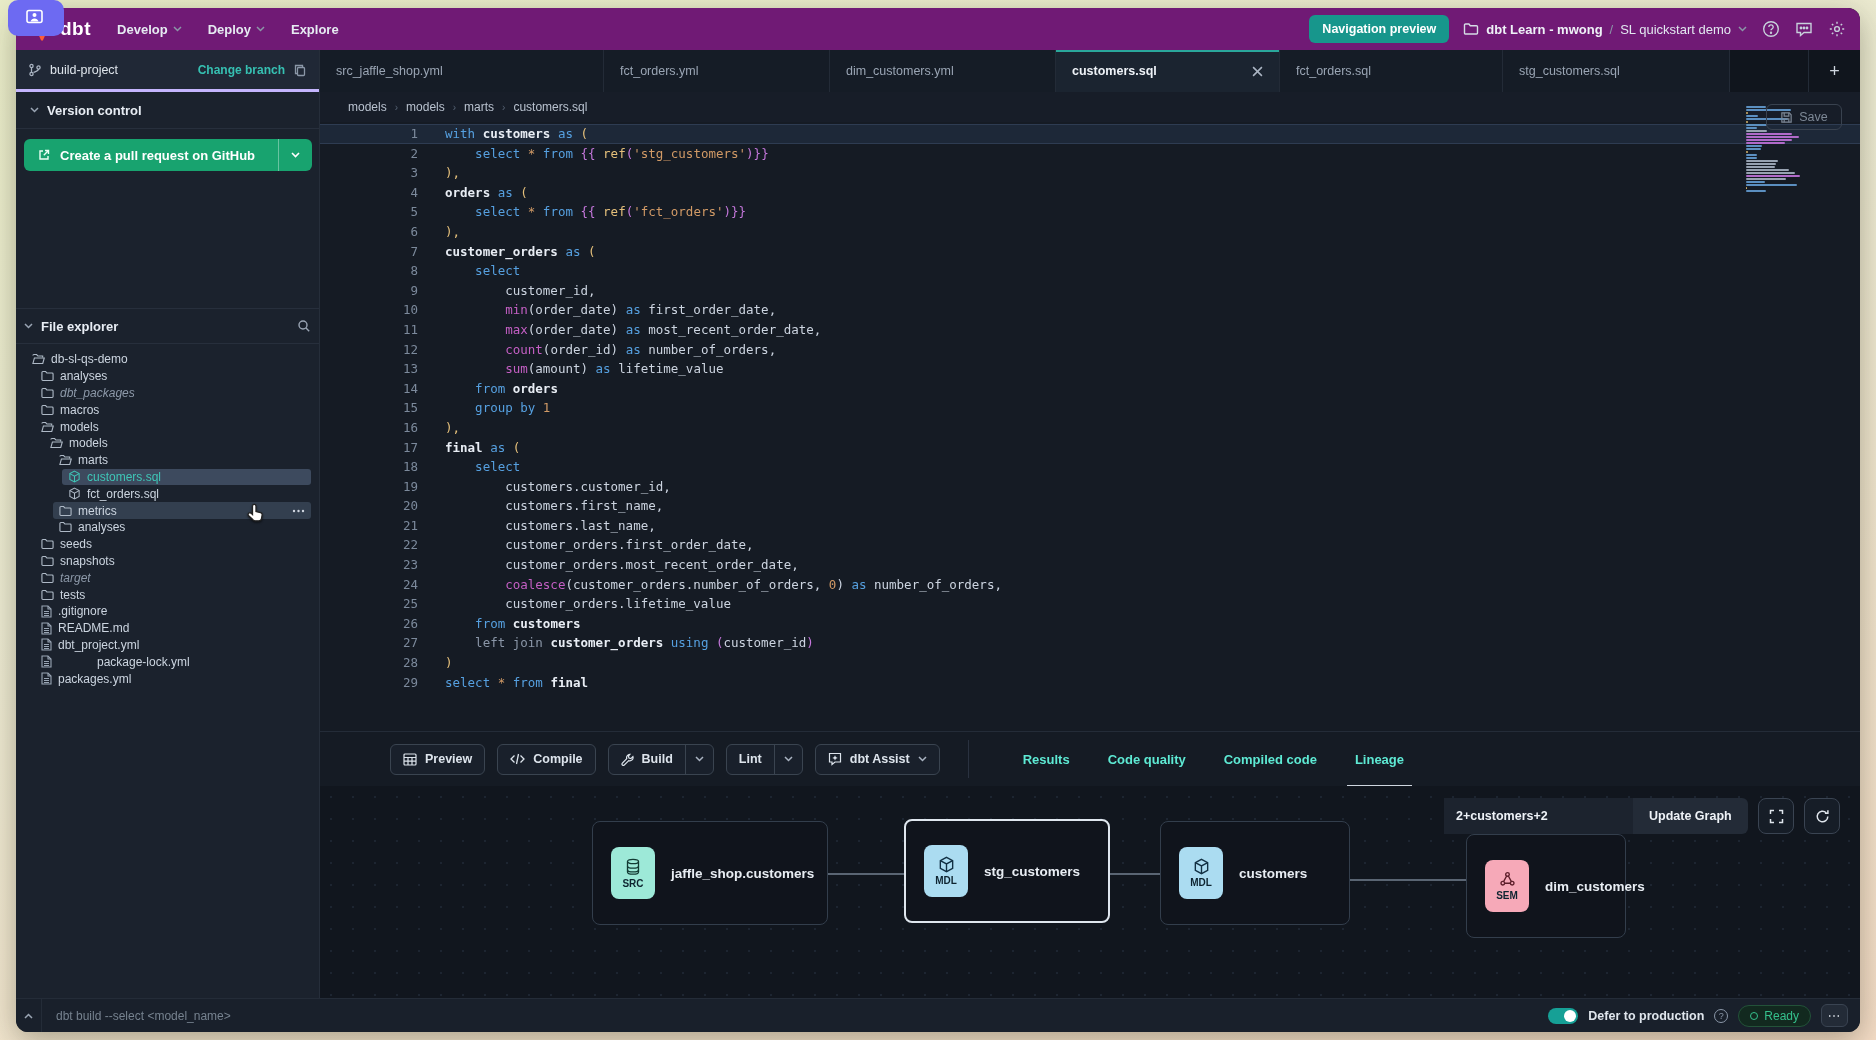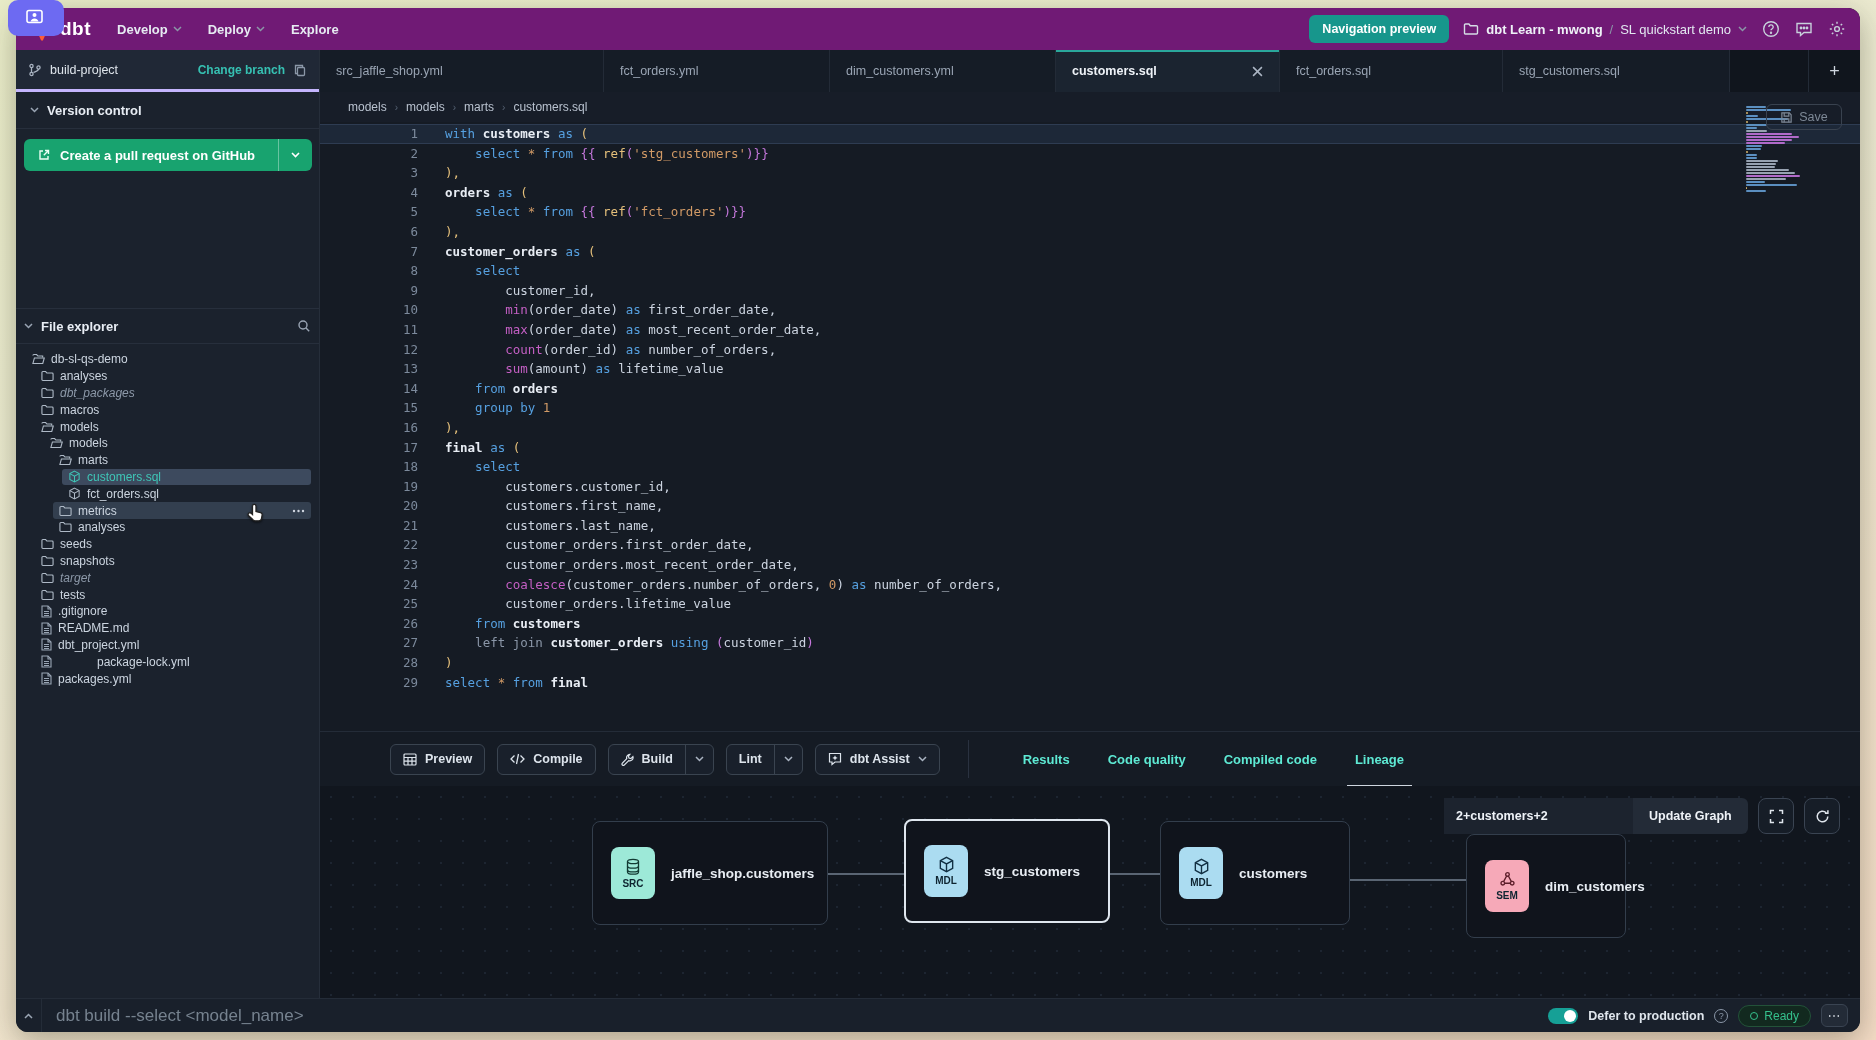--- a/index.html
+++ b/index.html
@@ -114,21 +114,21 @@
     font-size:12.5px; font-weight:bold; padding:0 12px; font-family:"Liberation Sans",sans-serif; }
   .lupdate { height:36px; padding:0 16px; background:#232b37; border:none; border-radius:0 6px 6px 0; color:#eef2f7;
     font-size:12.5px; font-weight:bold; cursor:pointer; }
   .licon-btn { position:absolute; width:36px; height:36px; border:1px solid #3a4452; border-radius:8px; background:#161d27;
     color:#dfe5ec; display:flex; align-items:center; justify-content:center; cursor:pointer; }
   
   .statusbar { position:absolute; left:0; right:0; bottom:0; height:34px; background:#19202b; border-top:1px solid #242c38;
     display:flex; align-items:center; z-index:25; }
   .sb-expand { width:26px; height:34px; display:flex; align-items:center; justify-content:center; color:#9aa5b4;
     border-right:1px solid #242c38; cursor:pointer; font-size:10px; }
-  .sb-cmd { flex:1; border:none; background:transparent; outline:none; color:#76828f; font-size:17px; padding-left:14px;
+  .sb-cmd { flex:1; border:none; background:transparent; outline:none; color:#76828f; font-size:12px; padding-left:14px;
     font-family:"Liberation Sans",sans-serif; }
   .sb-right { display:flex; align-items:center; gap:10px; padding-right:12px; }
   .toggle { width:30px; height:16px; border-radius:8px; background:#16a096; position:relative; cursor:pointer; flex:none; }
   .toggle::after { content:""; position:absolute; right:2px; top:2px; width:12px; height:12px; border-radius:50%; background:#fff; }
   .sb-label { font-size:12.5px; font-weight:bold; color:#dfe5ec; }
   .qmark { width:14px; height:14px; border:1px solid #8b97a8; border-radius:50%; color:#8b97a8; font-size:9px;
     display:inline-flex; align-items:center; justify-content:center; }
   .ready-pill { height:22px; padding:0 11px; border-radius:11px; background:#12291f; border:1px solid #235239;
     color:#35c08c; font-size:12px; display:flex; align-items:center; gap:6px; }
   .ready-dot { width:8px; height:8px; border:1.5px solid #35c08c; border-radius:50%; }

